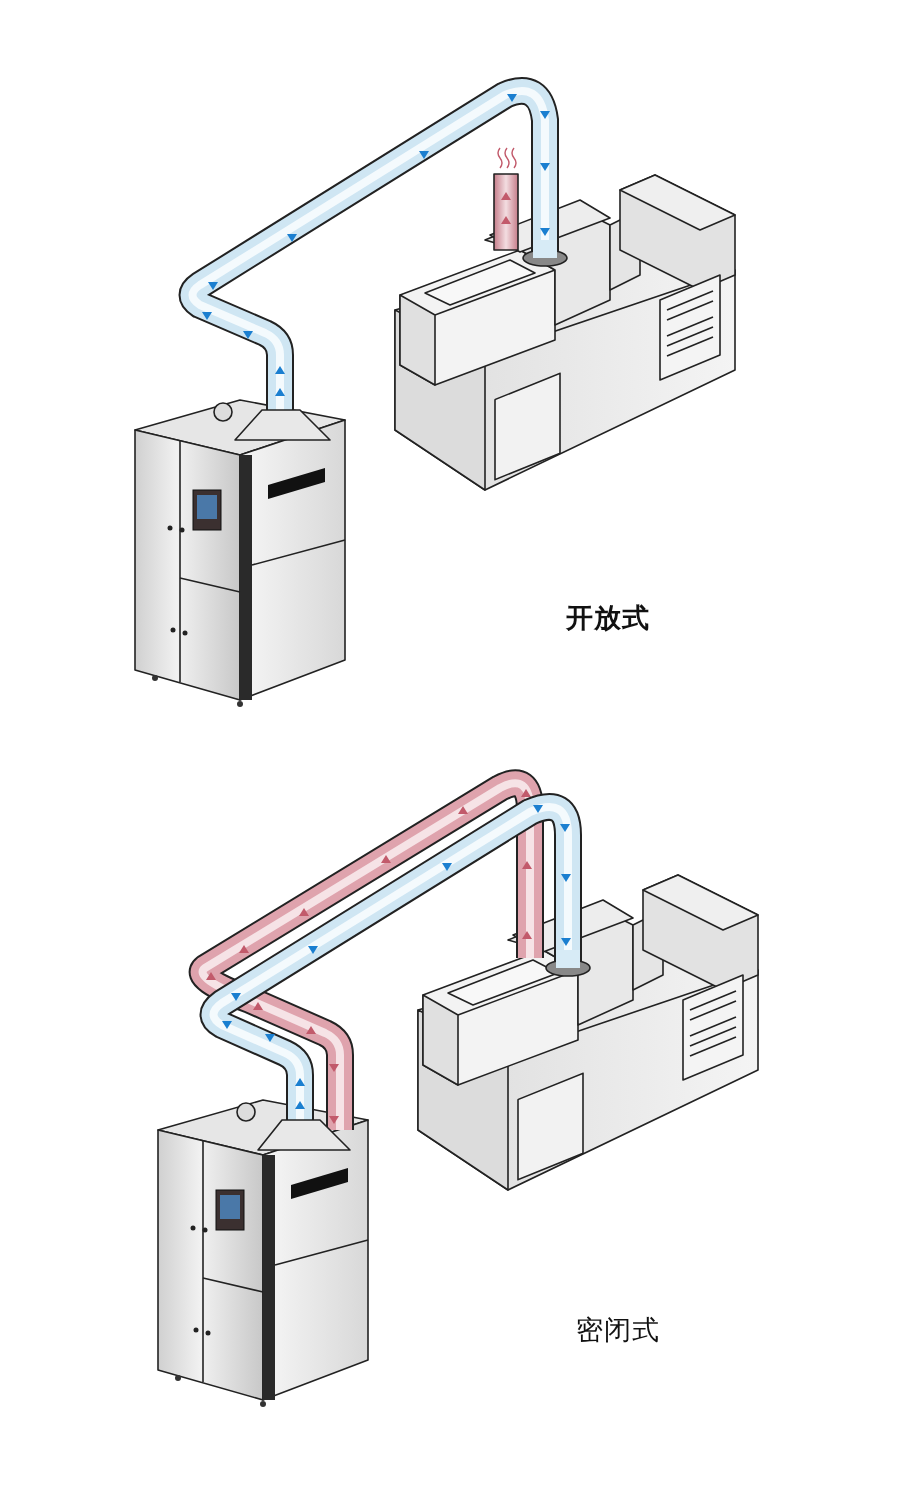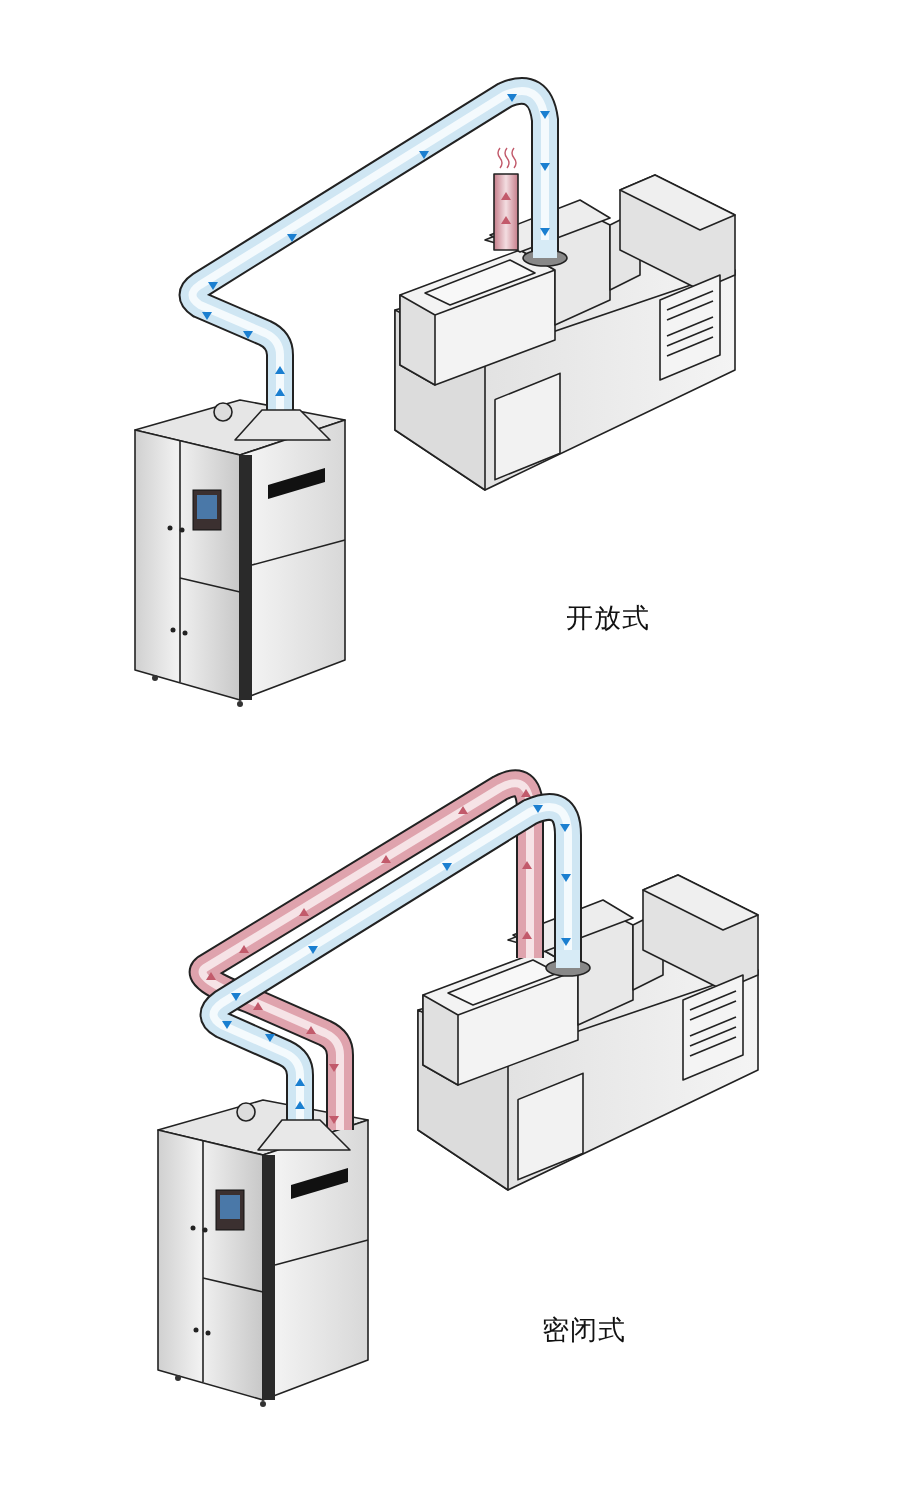--- a/index.html
+++ b/index.html
@@ -1,20 +1,20 @@
 <!DOCTYPE html>
 <html><head>
 <meta charset="utf-8">
 <style>
   html,body{margin:0;padding:0;background:#fff;}
   body{width:900px;height:1491px;position:relative;overflow:hidden;font-family:"DejaVu Sans",sans-serif;}
   svg{position:absolute;left:0;top:0;}
   .caption{position:absolute;font-size:27px;color:#111;letter-spacing:1px;}
-  #cap1{left:566px;top:600px;}
-  #cap2{left:542px;top:1312px;}
+  #cap1{left:566px;top:600px;font-weight:bold;}
+  #cap2{left:576px;top:1312px;}
   .ol{stroke:#222;stroke-width:1.6;stroke-linejoin:round;}
 </style>
 </head>
 <body>
 
 <svg width="900" height="1491" viewBox="0 0 900 1491">
   <defs>
     <linearGradient id="gBlue" x1="0" y1="0" x2="1" y2="0">
       <stop offset="0" stop-color="#a9cfe6"></stop>
         <stop offset="0.5" stop-color="#f2f9fd"></stop>

